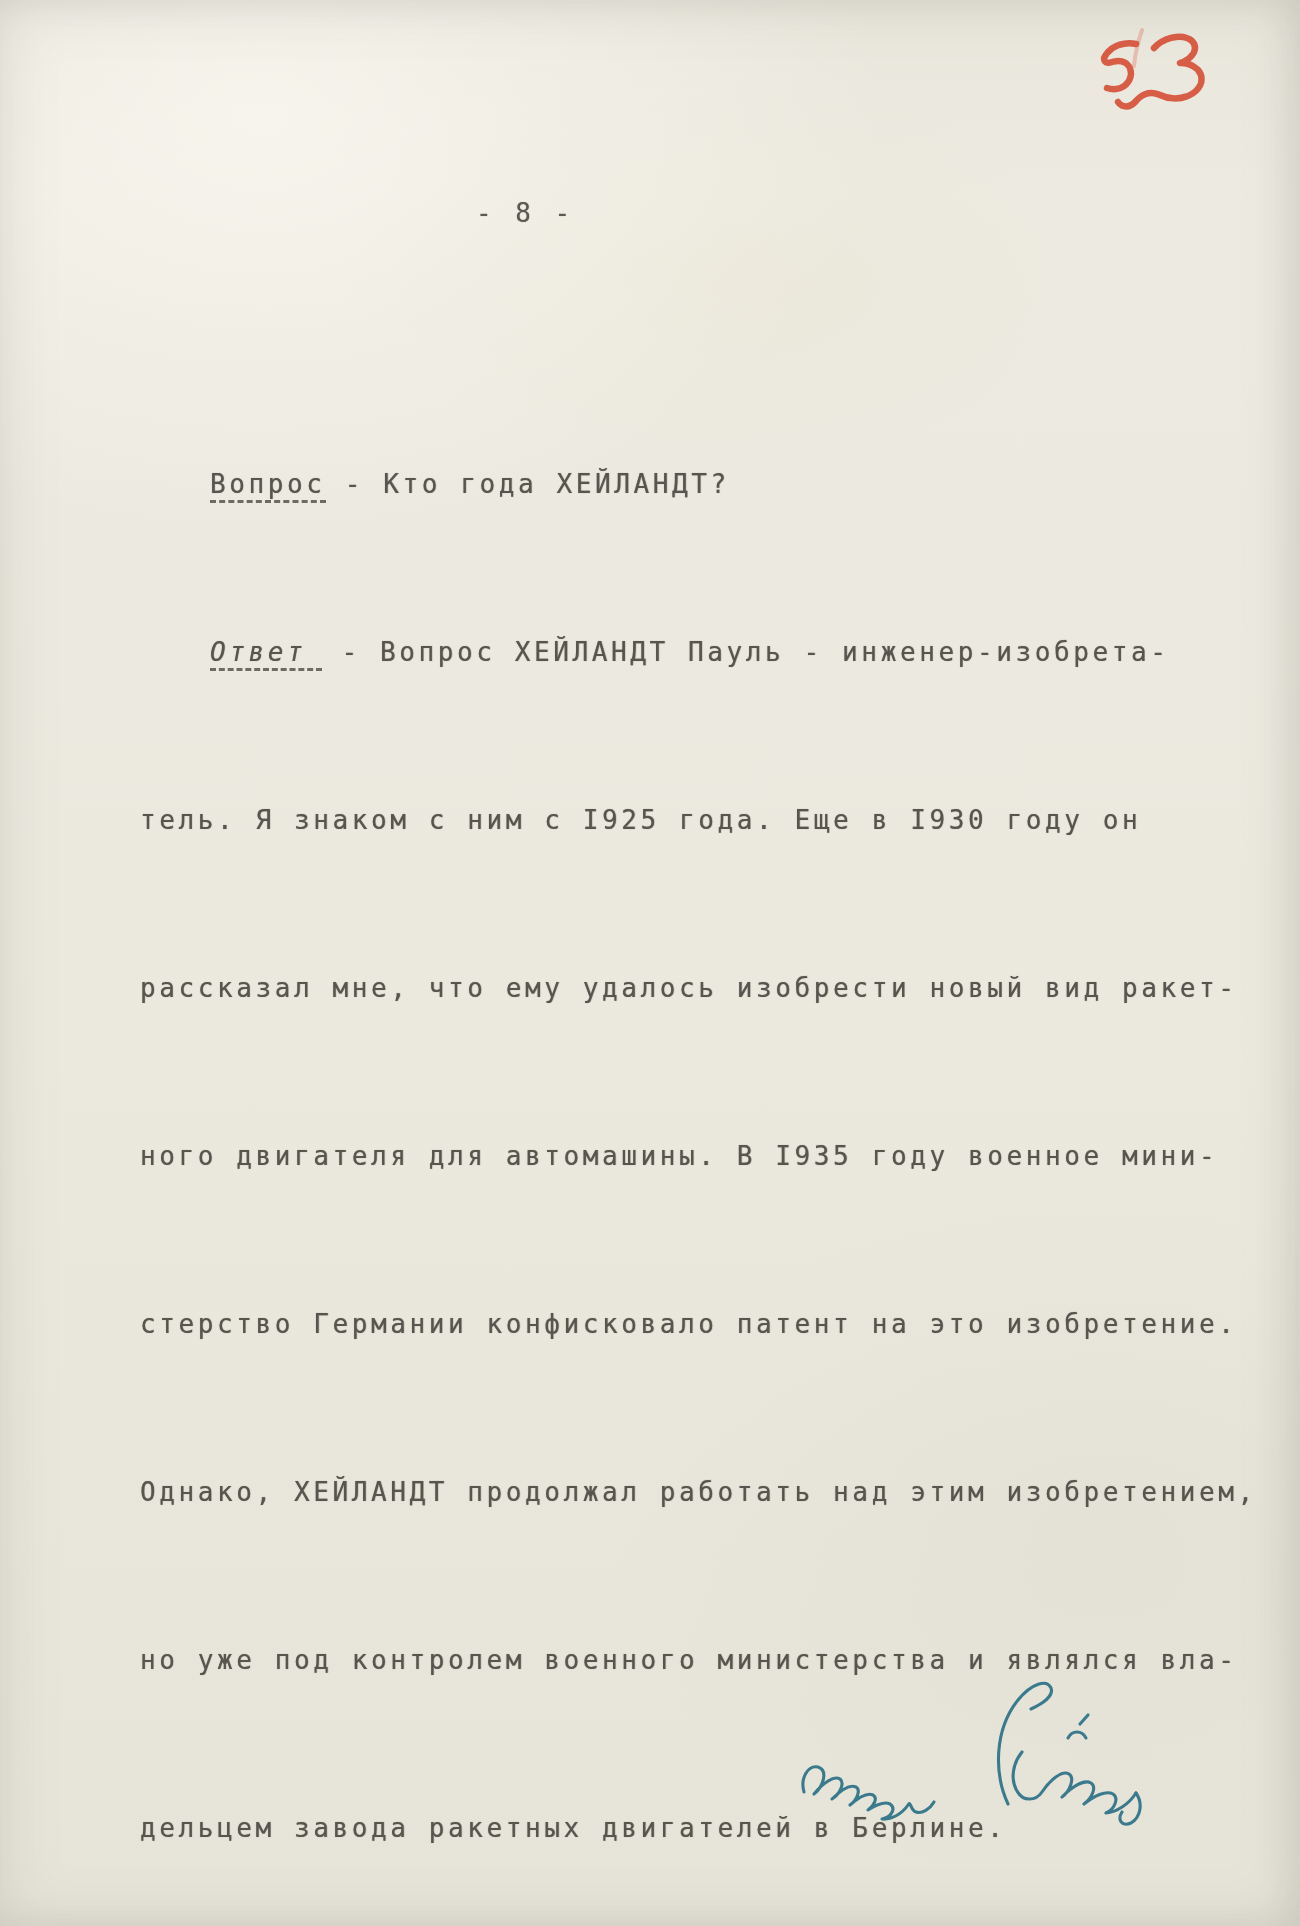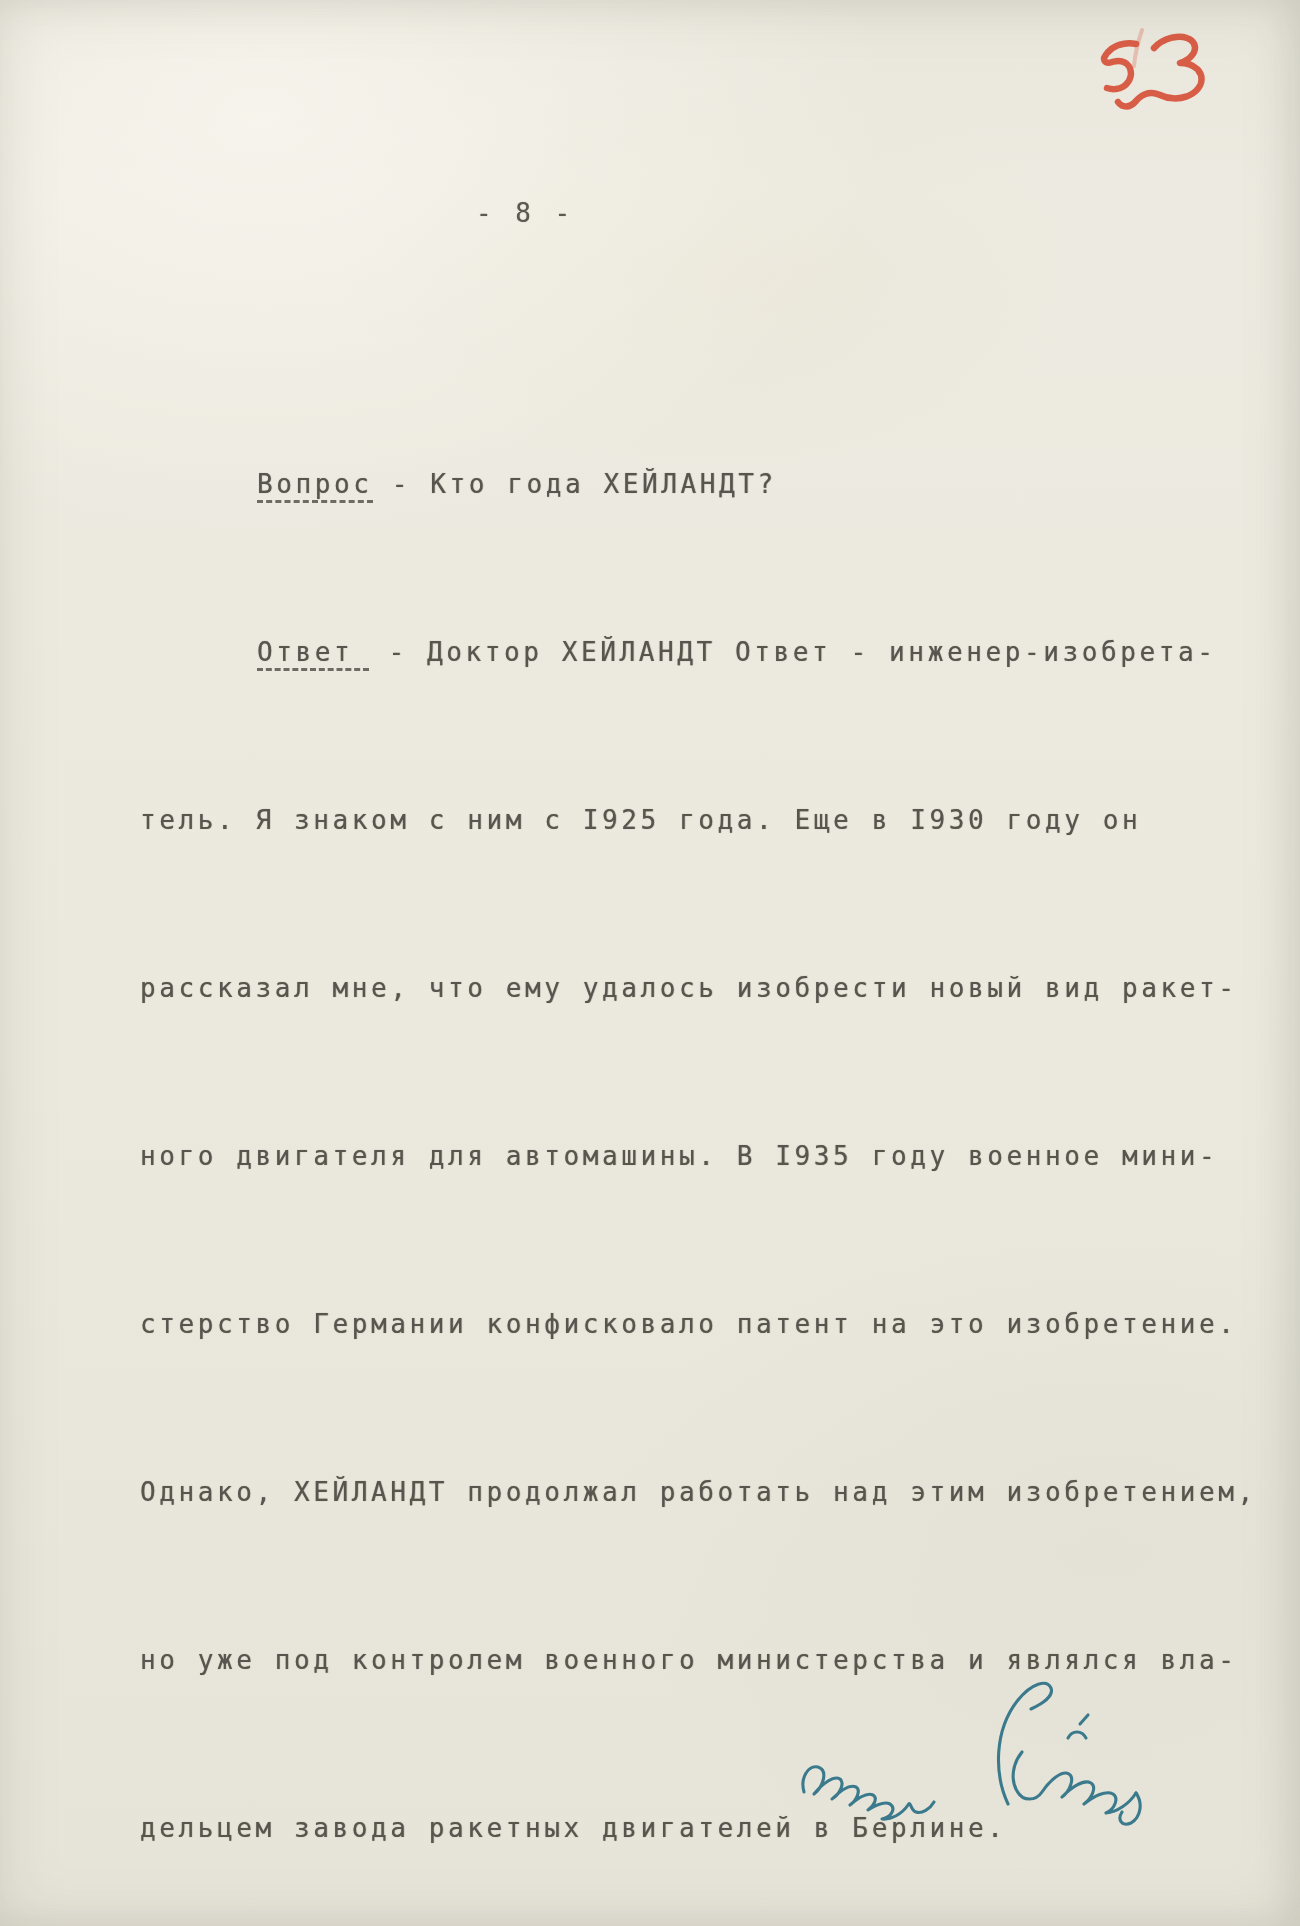--- a/index.html
+++ b/index.html
@@ -20,22 +20,22 @@
     box-shadow:inset 0 0 60px rgba(120,118,105,.18), inset -14px 0 30px rgba(120,118,105,.10);
   }
   .typed{
     position:absolute;left:140px;top:344px;width:1165px;
     font-size:26px;line-height:56px;letter-spacing:3.6px;
     color:#57554e;white-space:pre;
     text-shadow:0 0 1px rgba(87,85,78,.55), .6px .4px 0 rgba(87,85,78,.22);
   }
   .line{height:56px;}
   .ind{padding-left:70px;}
-  .u{border-bottom:3px dashed rgba(87,85,78,.85);padding-bottom:1px;margin-left:47px;}
-  .uw{padding-right:16px;}
+  .u{border-bottom:3px dashed rgba(87,85,78,.85);padding-bottom:1px;}
+  .uw{padding-right:16px;font-style:italic;}
   .folio{
     position:absolute;left:476px;top:198px;
     font-size:26px;letter-spacing:4px;color:#5b5952;white-space:pre;
     text-shadow:0 0 1px rgba(87,85,78,.5);
   }
   .rednum{position:absolute;left:1080px;top:12px;width:150px;height:100px;}
   .sig{position:absolute;left:770px;top:1662px;width:410px;height:190px;}
 </style>
 </head>
 <body>
@@ -47,21 +47,21 @@
       <path d="M62,18 C58,30 55,42 54,54" stroke-width="4" opacity="0.3"></path>
       <path d="M56,32 C43,29 29,35 24,46 C24,50 27,52 32,50 C43,47 51,52 51,62 C50,73 39,80 27,76" stroke-width="6.5" stroke-dasharray="17 2 12 2 15 2"></path>
       <path d="M74,36 C84,25 103,21 112,29 C119,36 113,47 100,51 C113,51 124,59 121,71 C117,84 97,91 80,83 C71,79 63,81 56,89 C50,96 42,96 38,90" stroke-width="6.5" stroke-dasharray="20 2 14 2 16 2 12 2"></path>
     </g>
   </svg>
 
   <div class="folio">- 8 -</div>
 
   <div class="typed">
     <div class="line ind"><span class="u">Вопрос</span><span> - Кто года ХЕЙЛАНДТ?</span></div>
-    <div class="line ind"><span class="u uw">Ответ</span><span> - Доктор ХЕЙЛАНДТ Ответ - инженер-изобрета-</span></div>
+    <div class="line ind"><span class="u uw">Ответ</span><span> - Вопрос ХЕЙЛАНДТ Пауль - инженер-изобрета-</span></div>
     <div class="line">тель. Я знаком с ним с I925 года. Еще в I930 году он</div>
     <div class="line">рассказал мне, что ему удалось изобрести новый вид ракет-</div>
     <div class="line">ного двигателя для автомашины. В I935 году военное мини-</div>
     <div class="line">стерство Германии конфисковало патент на это изобретение.</div>
     <div class="line">Однако, ХЕЙЛАНДТ продолжал работать над этим изобретением,</div>
     <div class="line">но уже под контролем военного министерства и являлся вла-</div>
     <div class="line">дельцем завода ракетных двигателей в Берлине.</div>
     
     
     

